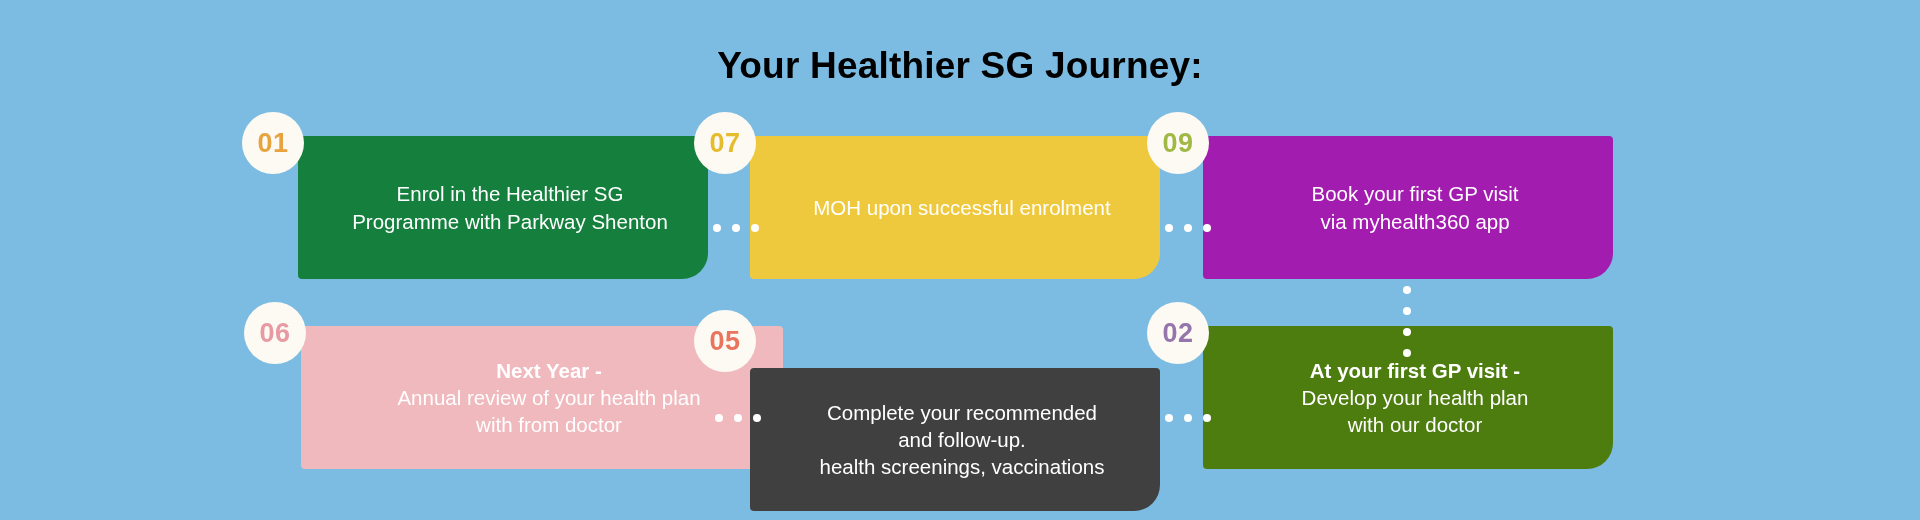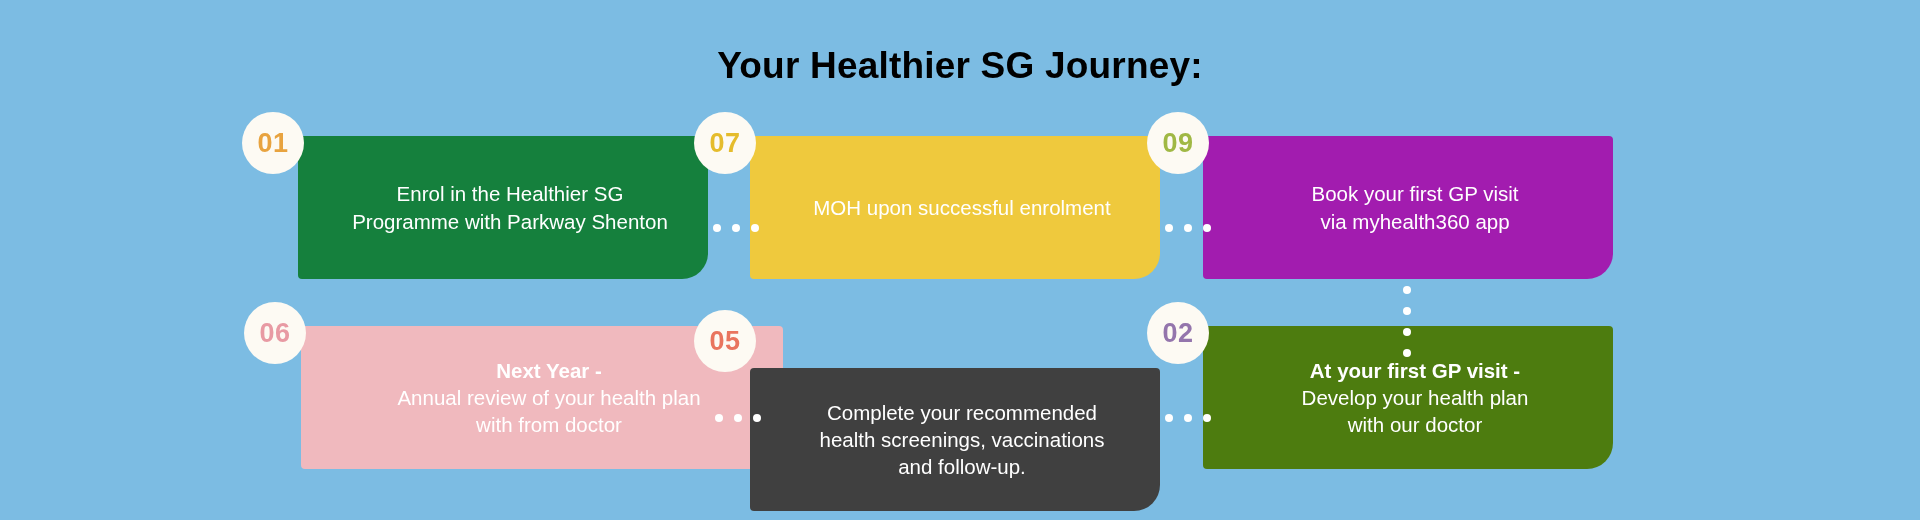--- a/index.html
+++ b/index.html
@@ -179,22 +179,22 @@
         <span class="ln">with from doctor</span>
       </div>
     </div>
     <div class="badge b6">
       <span>06</span>
     </div>
 
     <div class="card c5">
       <div class="card-text">
         <span class="ln">Complete your recommended</span>
+        <span class="ln">and follow-up.</span>
         <span class="ln">health screenings, vaccinations</span>
-        <span class="ln">and follow-up.</span>
       </div>
     </div>
     <div class="badge b5">
       <span>05</span>
     </div>
 
     <div class="card c4">
       <div class="card-text">
         <span class="strong">At your first GP visit -</span>
         <span class="ln">Develop your health plan</span>

